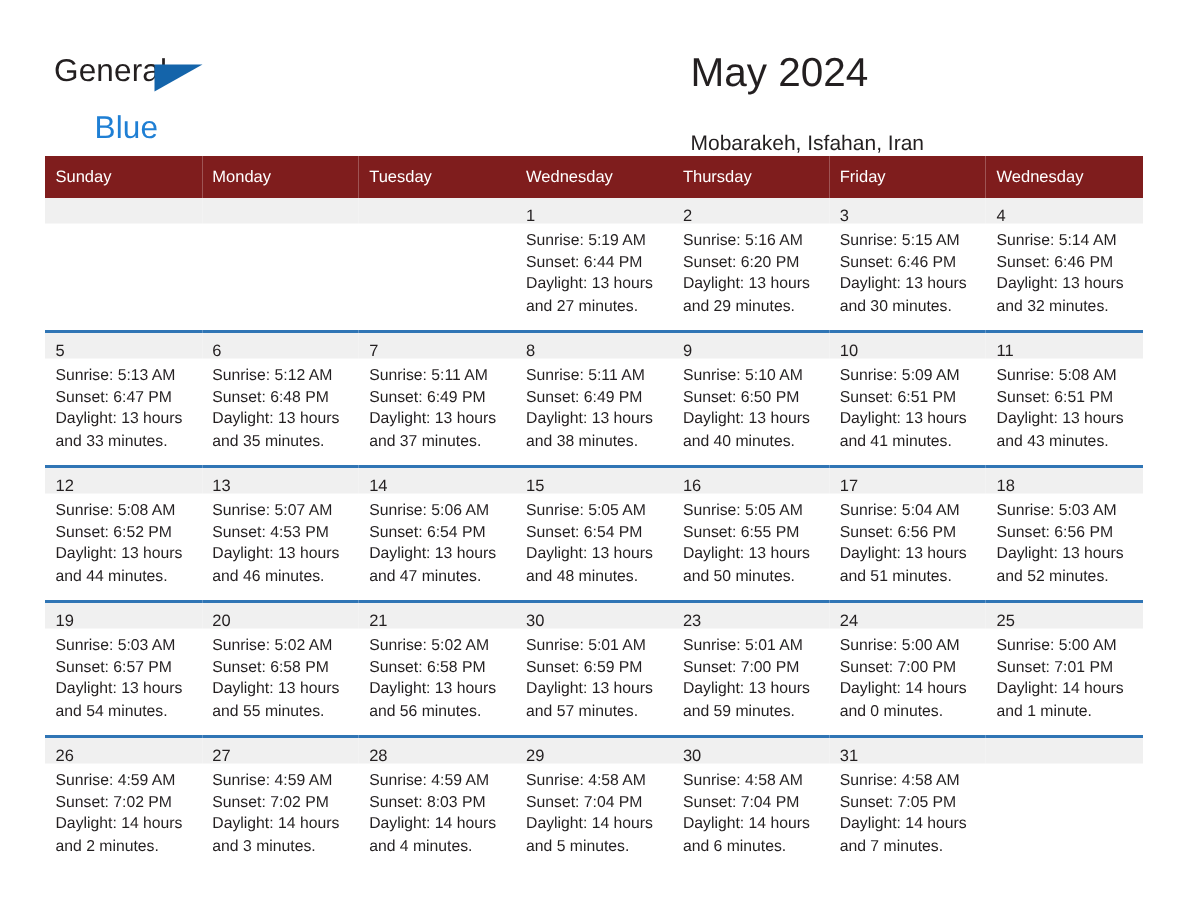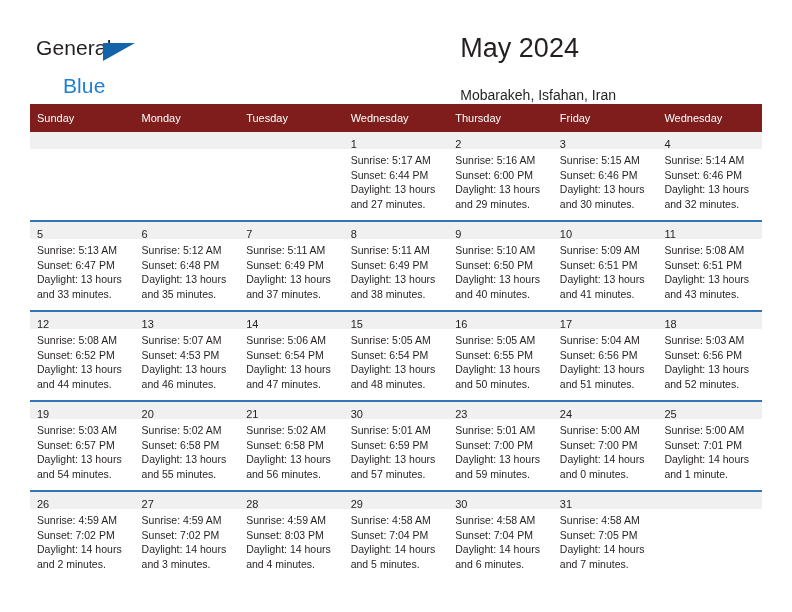--- a/index.html
+++ b/index.html
@@ -191,33 +191,33 @@
           </td>
           <td class="empty">
             <div class="cell-inner">
               <div class="daynum-band"><span class="daynum"></span></div>
             </div>
           </td>
           <td>
             <div class="cell-inner">
               <div class="daynum-band"><span class="daynum">1</span></div>
               <div class="cell-body">
-                <div class="cell-line">Sunrise: 5:17 AM</div>
+                <div class="cell-line">Sunrise: 5:19 AM</div>
                 <div class="cell-line">Sunset: 6:44 PM</div>
                 <div class="cell-line">Daylight: 13 hours</div>
                 <div class="cell-line">and 27 minutes.</div>
               </div>
             </div>
           </td>
           <td>
             <div class="cell-inner">
               <div class="daynum-band"><span class="daynum">2</span></div>
               <div class="cell-body">
                 <div class="cell-line">Sunrise: 5:16 AM</div>
-                <div class="cell-line">Sunset: 6:00 PM</div>
+                <div class="cell-line">Sunset: 6:20 PM</div>
                 <div class="cell-line">Daylight: 13 hours</div>
                 <div class="cell-line">and 29 minutes.</div>
               </div>
             </div>
           </td>
           <td>
             <div class="cell-inner">
               <div class="daynum-band"><span class="daynum">3</span></div>
               <div class="cell-body">
                 <div class="cell-line">Sunrise: 5:15 AM</div>

